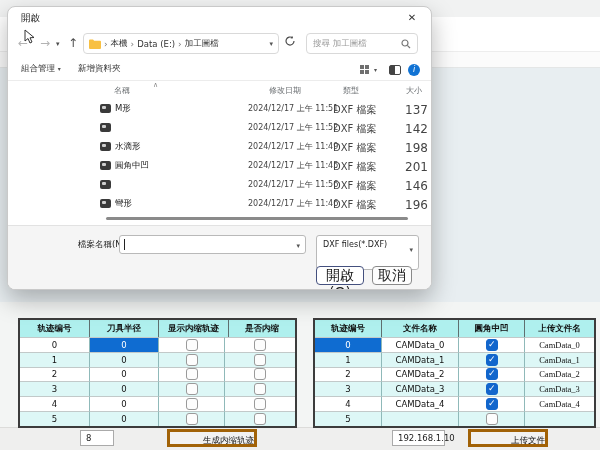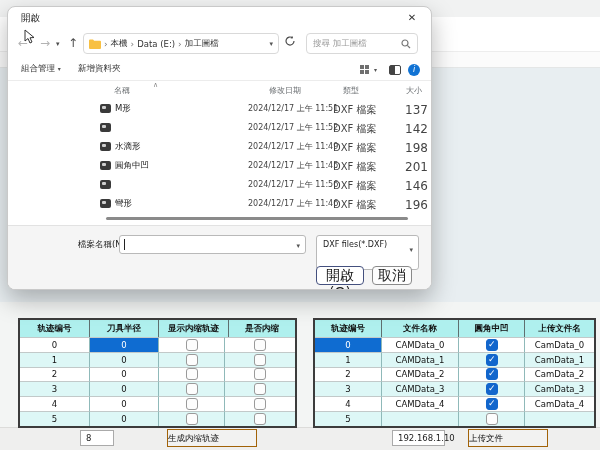--- a/index.html
+++ b/index.html
@@ -75,30 +75,30 @@
   .dtable .hcell { border-right:1px solid #5f6f6f; font-size:8.5px; font-weight:bold; color:#111; display:flex; align-items:center; justify-content:center; }
   .dtable .hcell:last-child { border-right:none; }
   .dtable .trow { display:flex; height:14.8px; background:#fff; }
   .dtable .trow.alt { background:#ddf7f6; }
   .dtable .cell { border-right:1px solid #8fb9b9; border-top:1px solid #c2c9c9; font-size:8.5px; color:#111; display:flex; align-items:center; justify-content:center; overflow:hidden; }
   .dtable .cell:last-child { border-right:none; }
   .dtable .cell.selected { background:#0f6cd1; color:#fff; }
   .ltable { left:18px; top:318px; width:279px; }
   .rtable { left:313px; top:318px; width:283px; }
   .lt-c0{width:70px;} .lt-c1{width:69px;} .lt-c2{width:66px;} .lt-c3{flex:1;}
-  .rt-c0{width:67px;} .rt-c1{width:77px;} .rt-c2{width:66px;} .rt-c3{flex:1;}
+  .rt-c0{width:67px;} .rt-c1{width:77px;} .rt-c2{width:66px;} .rt-c3{flex:1;font-family:Liberation Serif, serif;}
 
   .cb { width:12px; height:12px; border:1.5px solid #9a9a9a; border-radius:3px; background:#fdfdfd; display:inline-block; position:relative; }
   .cb.checked { background:#1266cc; border-color:#1266cc; }
   .cb.checked::after { content:"\2713"; position:absolute; left:1.5px; top:-1px; color:#fff; font-size:9px; }
 
   
   .sb-label { position:absolute; top:10px; font-size:11px; color:#222;margin-top:40px; }
   .sb-input { position:absolute; top:3px; height:16px; background:#fff; border:1px solid #aaa; font-size:8.5px; color:#222; line-height:14px; padding-left:5px; }
-  .sb-btn { position:absolute; top:2px; height:18px; background:#f2f2f1; border:1px solid #a16207; font-size:8.5px; color:#111; text-align:left; line-height:16px; }
+  .sb-btn { position:absolute; top:2px; height:18px; background:#f2f2f1; border:3px solid #a16207; font-size:8.5px; color:#111; text-align:right; line-height:16px; }
 </style>
 </head>
 <body>
 
 <div class="app-band-top"></div>
 <div class="app-band-white"></div>
 <div class="app-band-sub"></div>
 <div class="app-canvas"></div>
 <div class="app-bottom"></div>
 <div class="status-bar"></div>

